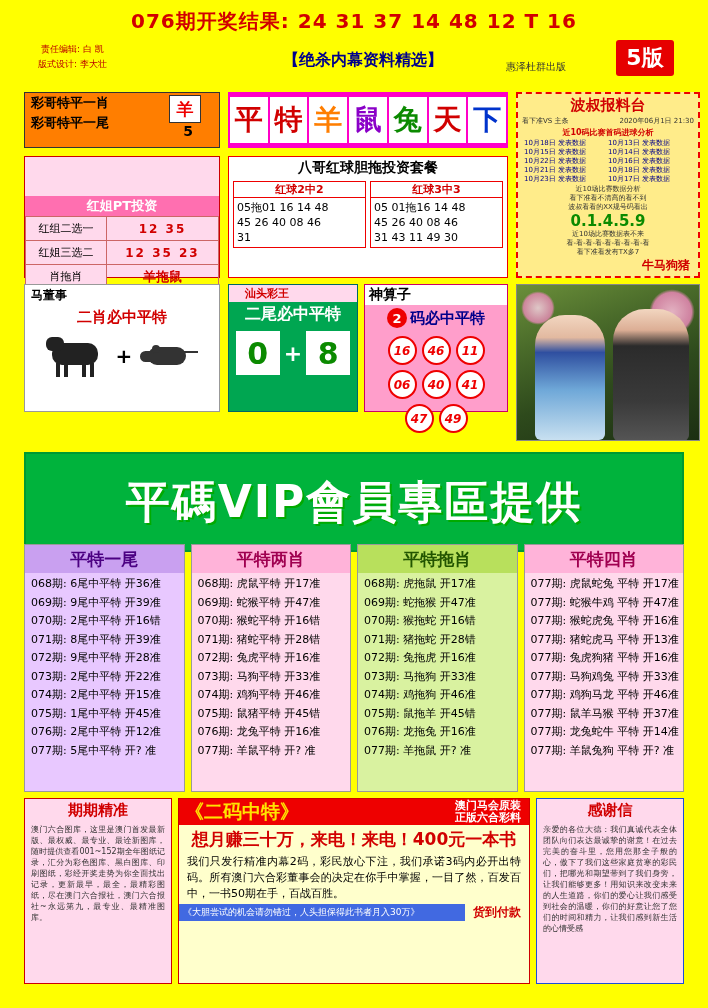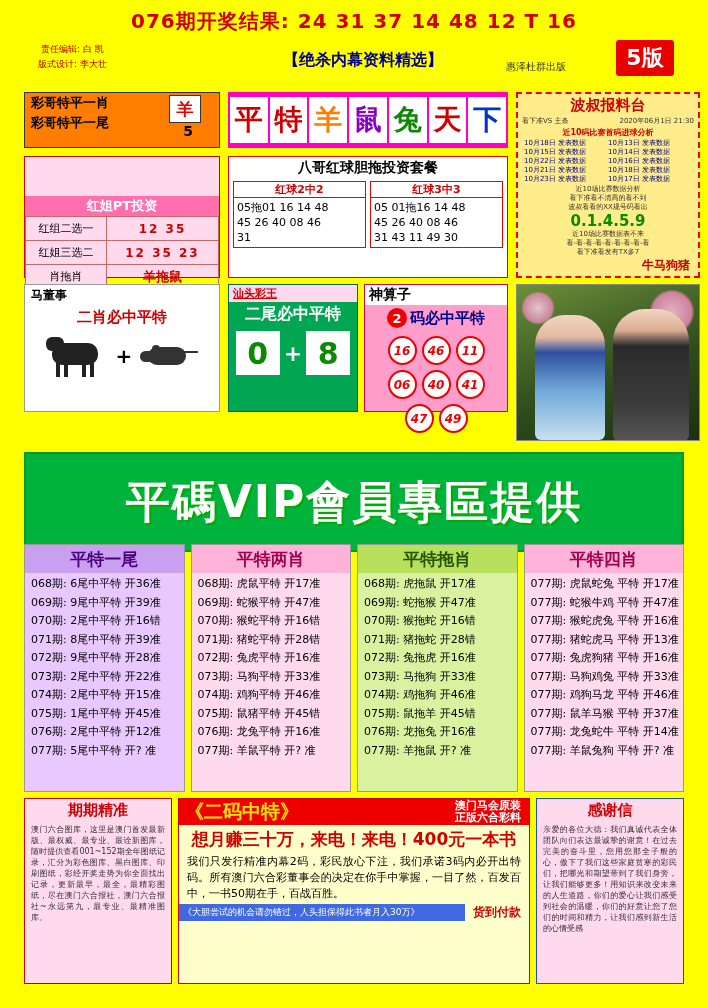--- a/index.html
+++ b/index.html
@@ -94,21 +94,21 @@
   .bage-title{text-align:center;font-weight:bold;font-size:14px;color:#000;padding-top:2px;}
   .bage-cols{display:flex;gap:4px;padding:4px 4px 0 4px;}
   .bage-col{flex:1;border:1px solid #e00;}
   .bage-col .ch{background:#fff;color:#d10000;font-size:11px;font-weight:bold;text-align:center;border-bottom:1px solid #e00;}
   .bage-col .cb{font-size:11px;color:#000;line-height:15px;padding:2px 3px;}
 
   
   .shantou{
     left:228px;top:284px;width:130px;height:128px;background:#00a651;border:1px solid #066;
   }
-  .st-title{background:#ffd9ec;color:#d10000;font-size:11px;font-weight:bold;padding:1px 4px;text-decoration:underline;}
+  .st-title{background:#ffd9ec;color:#d10000;font-size:11px;font-weight:bold;padding:1px 16px;}
   .st-line{color:#fff;font-weight:bold;font-size:16px;text-align:center;margin-top:2px;}
   .st-nums{display:flex;align-items:center;justify-content:center;gap:4px;margin-top:6px;}
   .st-nums .nb{background:#fff;color:#0b8a00;font-size:30px;font-weight:bold;width:44px;height:44px;
     display:flex;align-items:center;justify-content:center;}
   .st-nums .plus{color:#fff;font-size:22px;font-weight:bold;}
 
   
   .shensuan{
     left:364px;top:284px;width:144px;height:128px;background:#ff9ecb;border:1px solid #c06;
   }

